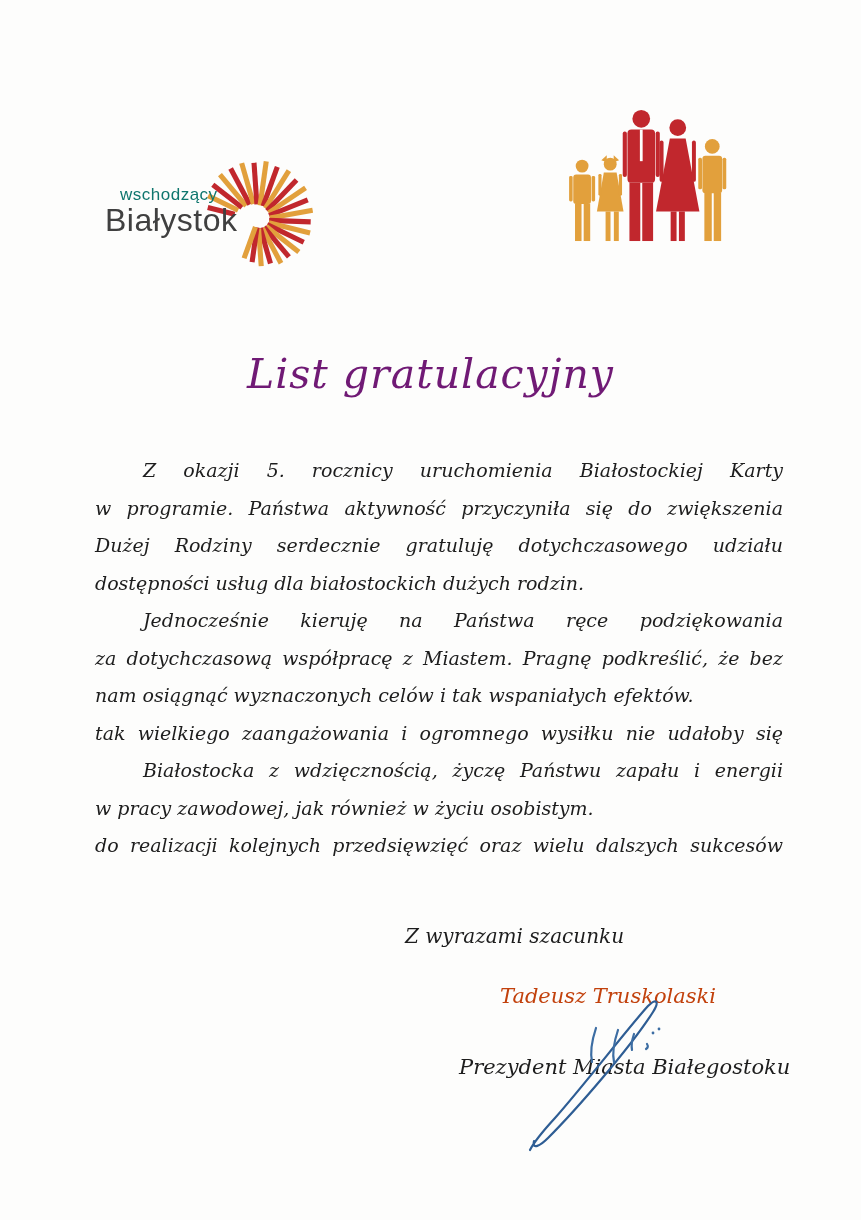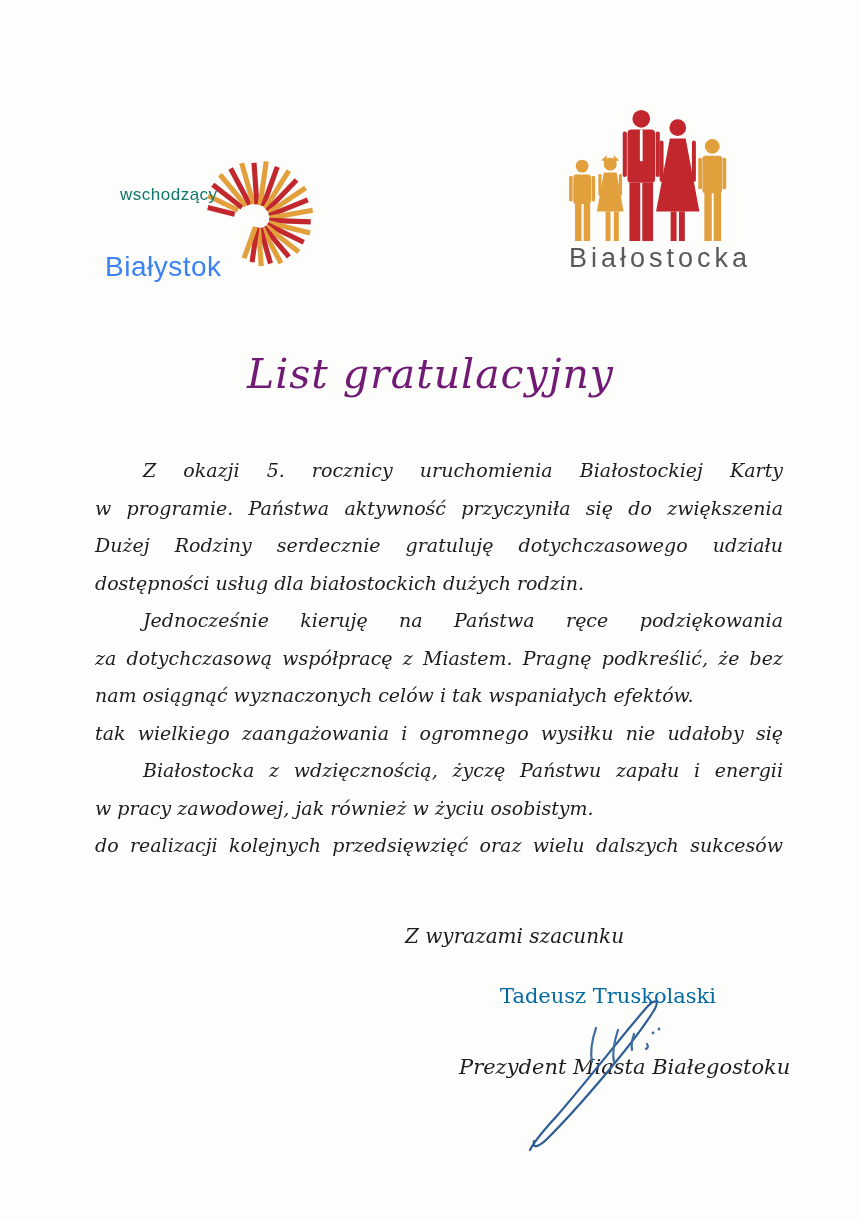--- a/index.html
+++ b/index.html
@@ -6,41 +6,41 @@
   .page{
     position:relative;width:861px;height:1220px;margin:0 auto;
     background:#fdfdfc;overflow:hidden;
     font-family:"DejaVu Serif",serif;
   }
   
   .logo-left{position:absolute;left:103px;top:146px;width:240px;height:150px;}
   .logo-left .sun{position:absolute;left:80px;top:0;width:150px;height:148px;}
   .logo-left .txt{position:absolute;left:2px;top:40px;font-family:"Liberation Sans",sans-serif;line-height:1.05;}
   .logo-left .l1{font-size:17px;color:#0f766e;letter-spacing:0.5px;margin-left:15px;}
-  .logo-left .l2{font-size:28px;color:#3b82f6;letter-spacing:0.5px;margin-top:48px;}
+  .logo-left .l2{font-size:32px;color:#404040;letter-spacing:0.5px;}
   
   .logo-right{position:absolute;left:553px;top:103px;width:214px;text-align:center;font-family:"Liberation Sans",sans-serif;}
   .logo-right .figures{display:block;margin:0 auto;width:212px;height:140px;}
   .logo-right .l1{font-size:27px;color:#58595b;letter-spacing:4px;line-height:1.0;margin-top:2px;}
   .logo-right .l2{font-size:18.5px;font-weight:bold;color:#58595b;letter-spacing:0.6px;line-height:1.15;}
   
   .title{
     position:absolute;left:0;top:350px;width:100%;text-align:center;
     font-style:italic;font-size:41px;color:#701a75;letter-spacing:1px;
   }
   .body-text{
     position:absolute;left:95px;top:452px;width:688px;
     font-style:italic;font-size:19px;line-height:37.5px;color:#1d1d1d;
   }
   .body-text p{margin:0;padding:0;}
   .ln{text-align:justify;text-align-last:justify;}
   .ln.first{padding-left:48px;}
   .ln.last{text-align:right;text-align-last:left;}
   .closing{position:absolute;left:405px;top:924px;font-style:italic;font-size:20px;color:#1d1d1d;text-align:right;}
-  .sig-name{position:absolute;left:500px;top:984px;font-size:21px;color:#0369a1;}
+  .sig-name{position:absolute;left:500px;top:984px;font-style:italic;font-size:21px;color:#c2410c;}
   .sig-role{position:absolute;left:459px;top:1055px;font-style:italic;font-size:21px;color:#1d1d1d;}
   .signature{position:absolute;left:510px;top:992px;width:170px;height:165px;z-index:5;}
 </style>
 </head>
 <body>
 
 <div class="page">
 
   <div class="logo-left">
     <svg class="sun" viewBox="-80 -80 160 160" aria-hidden="true">
@@ -121,21 +121,20 @@
 
       <g fill="#E2A03C">
         <circle cx="159" cy="44" r="7.5"></circle>
         <rect x="149" y="53.5" width="20" height="38" rx="3"></rect>
         <rect x="144.8" y="55.5" width="3.8" height="32" rx="1.6"></rect>
         <rect x="169.4" y="55.5" width="3.8" height="32" rx="1.6"></rect>
         <rect x="151" y="91" width="7.5" height="49"></rect>
         <rect x="160.5" y="91" width="7.5" height="49"></rect>
       </g>
     </svg>
-    <div class="l1">Białostocka</div>
   </div>
 
   <div class="title">List gratulacyjny</div>
 
   <div class="body-text">
     <p>
       <span class="ln first" style="display:block">Z okazji 5. rocznicy uruchomienia Białostockiej Karty</span>
       <span class="ln" style="display:block">w programie. Państwa aktywność przyczyniła się do zwiększenia</span>
       <span class="ln" style="display:block">Dużej Rodziny serdecznie gratuluję dotychczasowego udziału</span>
       <span class="ln last" style="display:block">dostępności usług dla białostockich dużych rodzin.</span>

